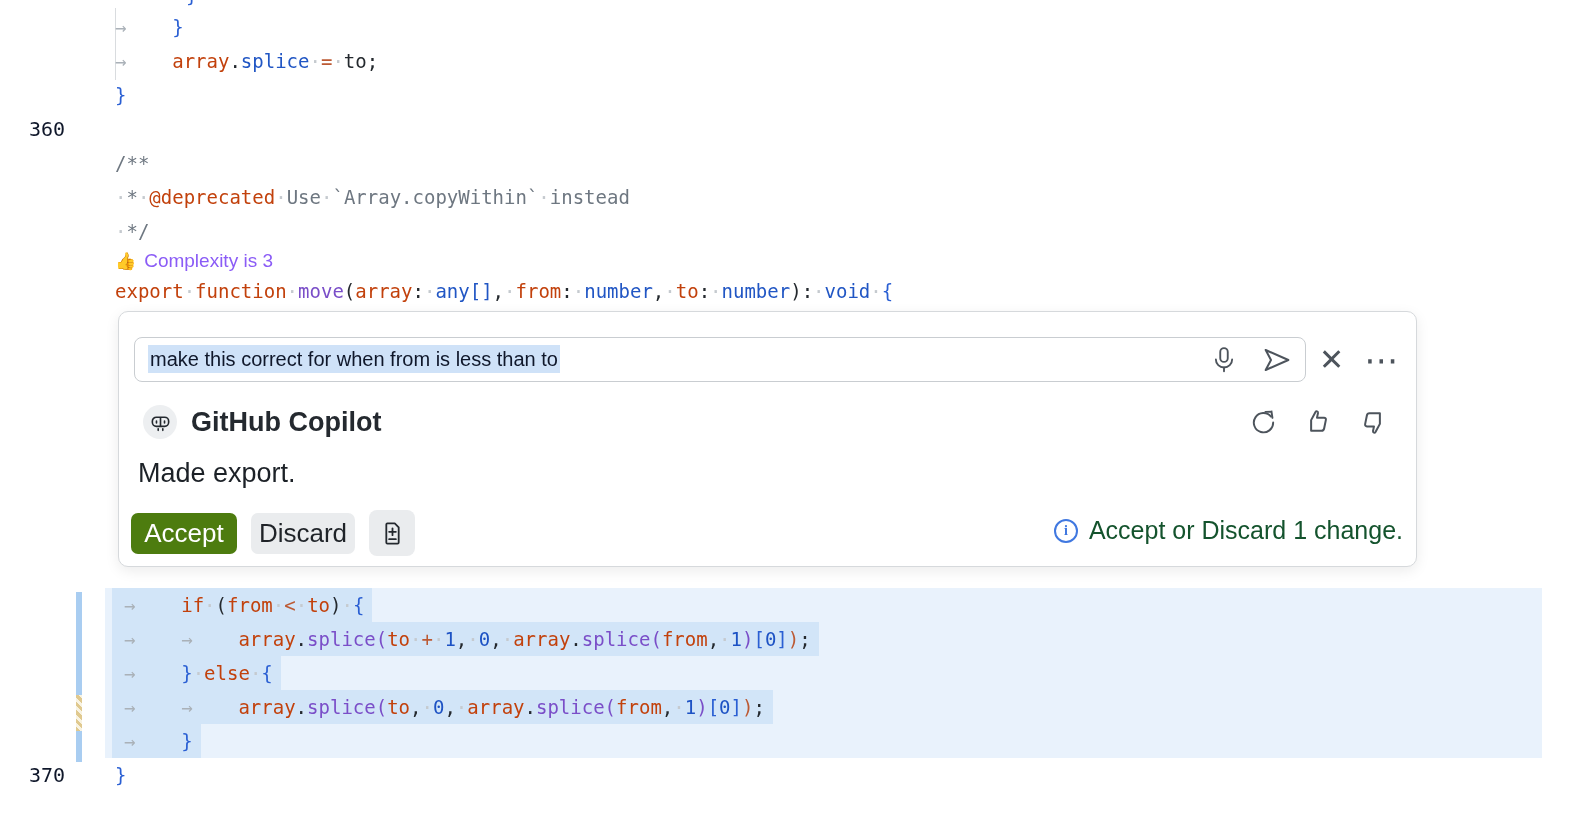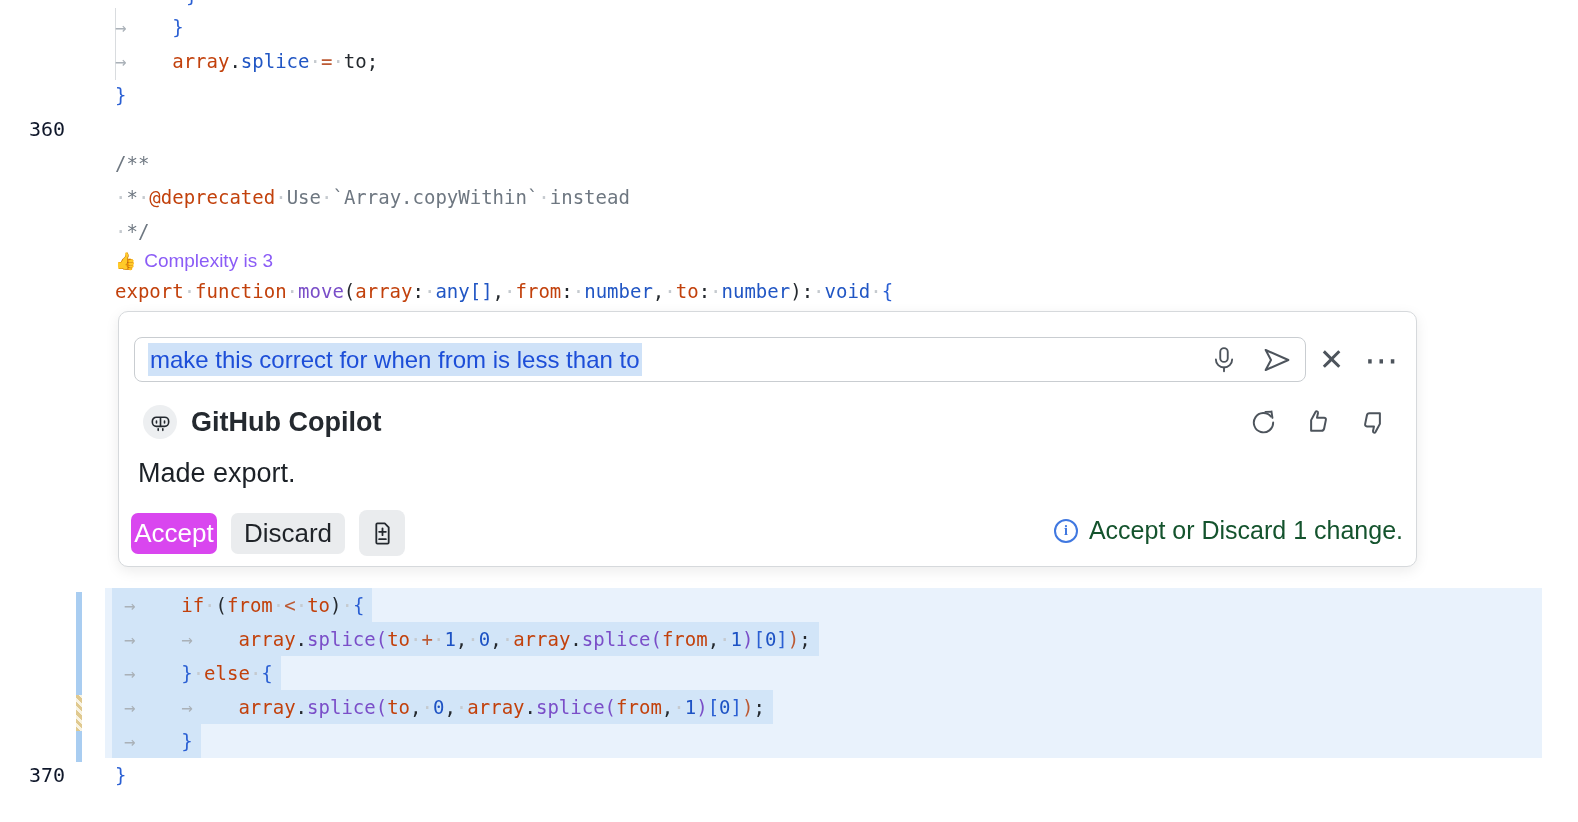--- a/index.html
+++ b/index.html
@@ -27,38 +27,38 @@
   .changed{position:absolute;left:0;top:588px;right:0;}
   .changed .row{padding-left:112px;}
   .sel{background:#d2e5f8;padding:0 8px 0 12px;display:inline-block;height:34px;}
   .closing-row{position:absolute;left:0;top:758px;right:0;}
   
   .widget{position:absolute;left:118px;top:311px;width:1297px;height:254px;background:#fff;
       border:1px solid #d6d9dc;border-radius:10px;box-shadow:0 4px 14px rgba(0,0,0,.08);}
   .chat-input{position:absolute;left:15px;top:25px;width:1172px;height:45px;
       border:1px solid #c9cdd1;border-radius:8px;box-sizing:border-box;background:#fff;
       display:flex;align-items:center;}
-  .chat-text{margin-left:13px;font-size:24px;color:#1d4ed8;white-space:nowrap;}
+  .chat-text{margin-left:13px;font-size:20px;color:#0f172a;white-space:nowrap;}
   .chat-text .sel-bg{background:#cfe2f8;padding:3px 2px;}
   .input-icons{position:absolute;right:12px;top:0;height:43px;display:flex;gap:22px;align-items:center;}
   .after-input{position:absolute;left:1200px;top:25px;height:45px;display:flex;gap:20px;align-items:center;}
   .ui-icon{color:#4d545c;stroke:#4d545c;}
   .glyph{font-size:30px;color:#4d545c;line-height:1;}
   .glyph.more{font-size:34px;letter-spacing:1px;}
   .hdr{position:absolute;left:24px;top:93px;display:flex;align-items:center;gap:14px;}
   .avatar{width:34px;height:34px;border-radius:50%;background:#edeff1;display:flex;
       align-items:center;justify-content:center;}
   .title{font-size:27px;font-weight:bold;color:#24292f;}
   .hdr-icons{position:absolute;right:28px;top:95px;display:flex;gap:25px;align-items:center;}
   .resp{position:absolute;left:19px;top:146px;font-size:27px;color:#1c2127;}
   .btn-row{position:absolute;left:12px;top:198px;display:flex;gap:14px;align-items:center;}
   .btn{height:41px;border-radius:7px;display:flex;align-items:center;justify-content:center;
       font-size:26px;box-sizing:border-box;}
-  .btn-accept{width:86px;background:#d946ef;color:#ffffff;}
-  .btn-discard{width:114px;background:#eaecee;color:#1f2328;}
+  .btn-accept{width:106px;background:#4d7c0f;color:#ffffff;}
+  .btn-discard{width:104px;background:#eaecee;color:#1f2328;}
   .btn-icon{width:46px;height:46px;background:#eaecee;border-radius:8px;display:flex;
       align-items:center;justify-content:center;}
   .info-row{position:absolute;right:13px;top:204px;display:flex;gap:11px;align-items:center;}
   .info-circle{width:20px;height:20px;border:2px solid #4078e0;border-radius:50%;color:#4078e0;
       font-size:14px;font-weight:bold;display:flex;align-items:center;justify-content:center;
       font-family:"Liberation Serif",serif;}
   .status{font-size:25px;color:#14532d;}
 </style>
 </head>
 <body>

